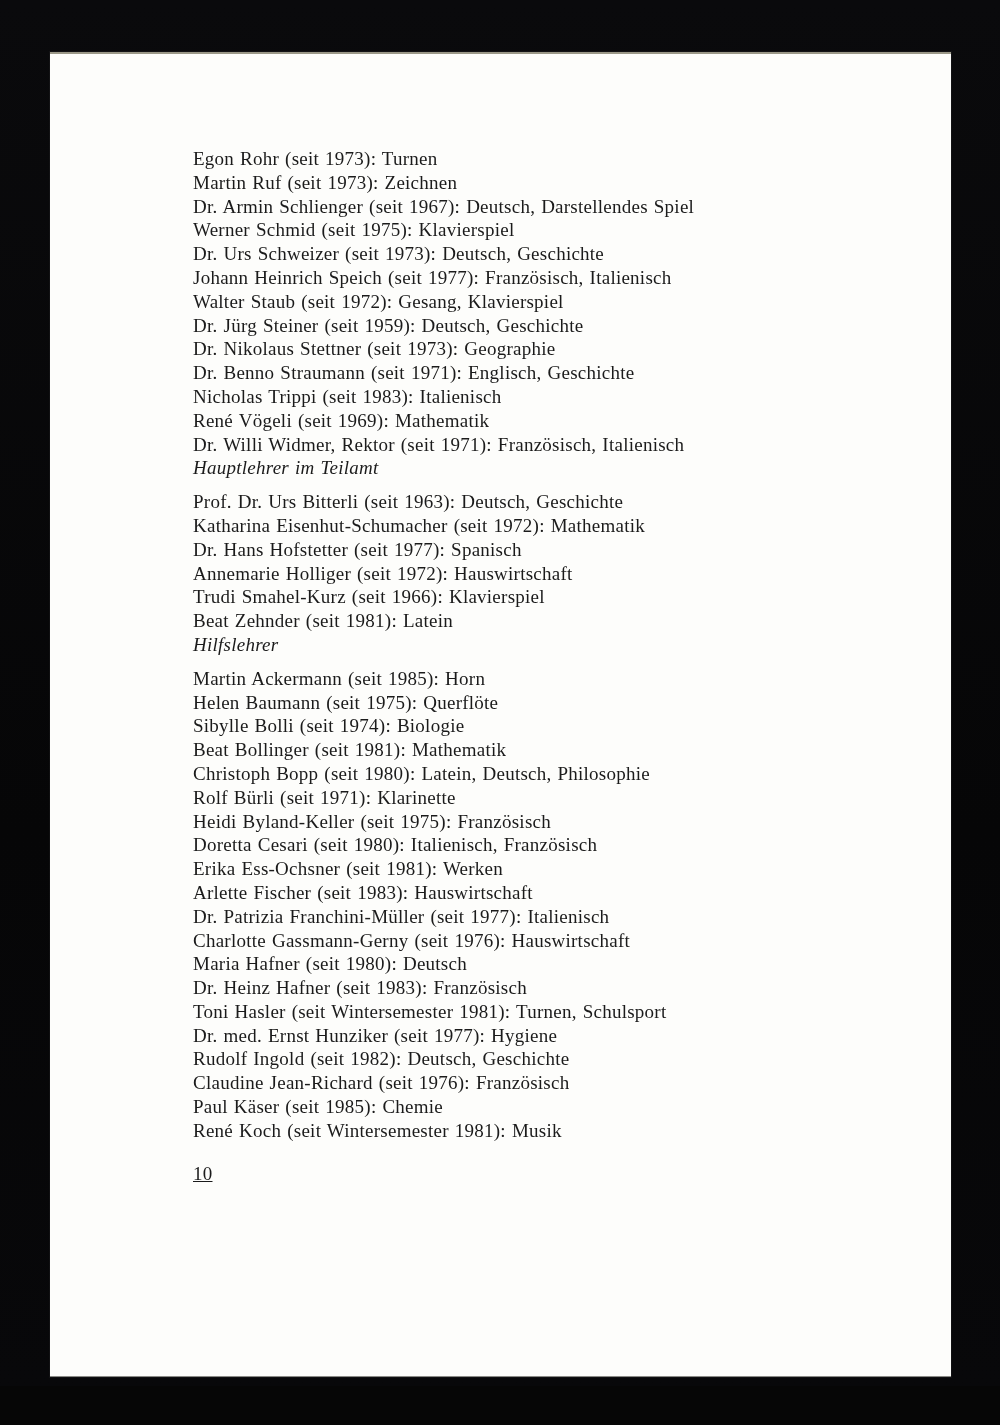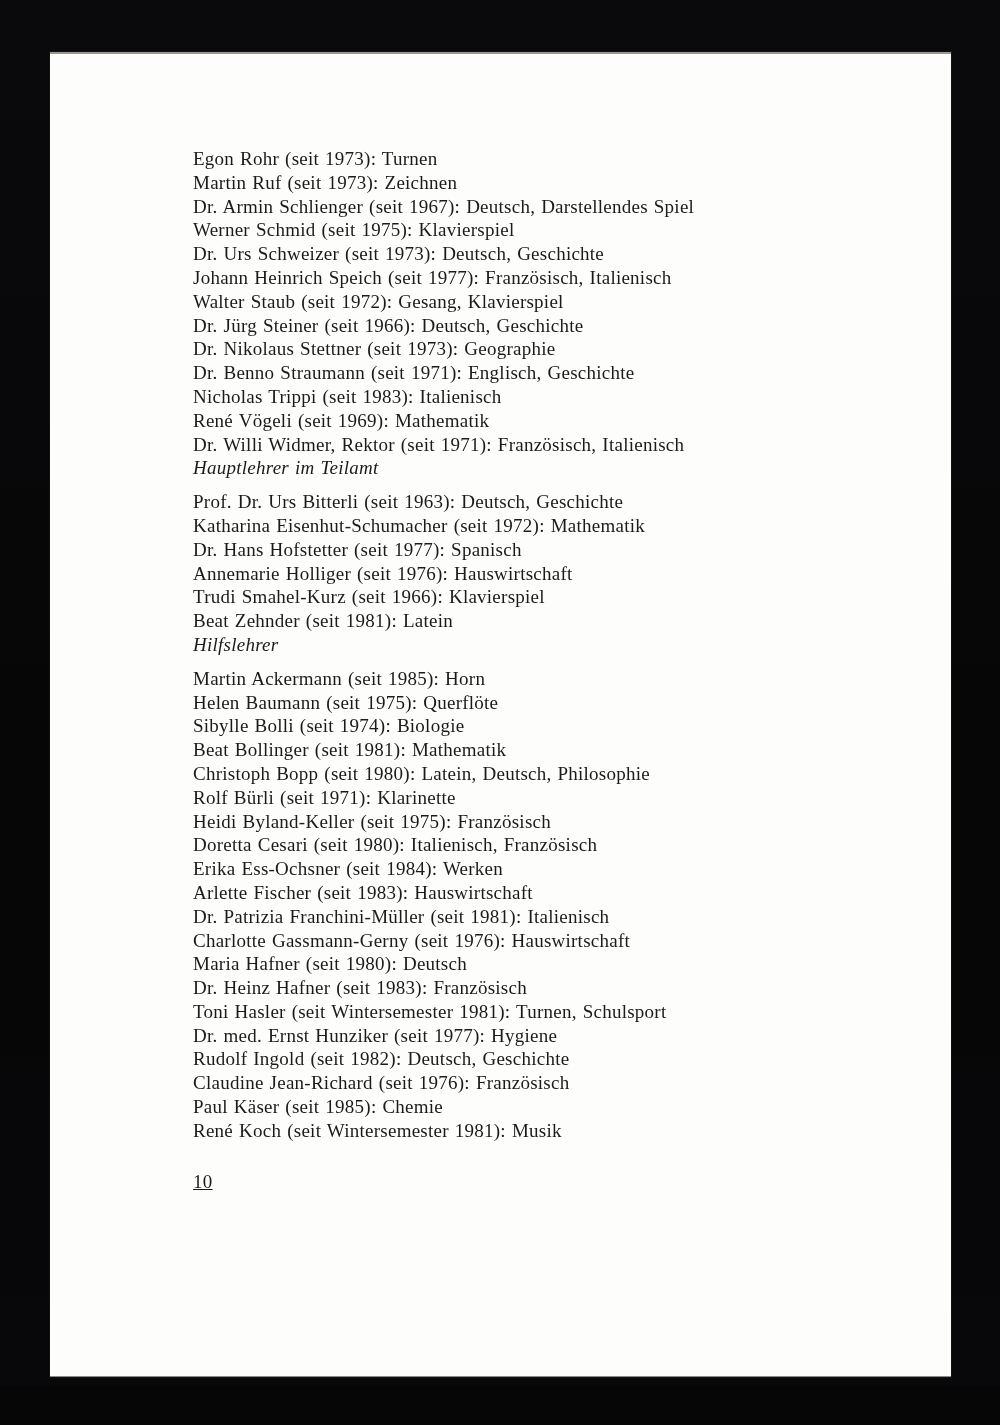--- a/index.html
+++ b/index.html
@@ -41,63 +41,63 @@
   }
   .entry {
     white-space: nowrap;
   }
   .sec-heading {
     font-style: italic;
     margin-bottom: 10px;
     white-space: nowrap;
   }
   .page-num {
-    margin-top: 27px;
+    margin-top: 19px;
     text-decoration: underline;
   }
 </style>
 </head>
 <body>
 
 <div class="stage">
   <div class="paper">
     <div class="content">
       <div id="sections">
           <div class="entry">Egon Rohr (seit 1973): Turnen</div>
           <div class="entry">Martin Ruf (seit 1973): Zeichnen</div>
           <div class="entry">Dr. Armin Schlienger (seit 1967): Deutsch, Darstellendes Spiel</div>
           <div class="entry">Werner Schmid (seit 1975): Klavierspiel</div>
           <div class="entry">Dr. Urs Schweizer (seit 1973): Deutsch, Geschichte</div>
           <div class="entry">Johann Heinrich Speich (seit 1977): Französisch, Italienisch</div>
           <div class="entry">Walter Staub (seit 1972): Gesang, Klavierspiel</div>
-          <div class="entry">Dr. Jürg Steiner (seit 1966): Deutsch, Geschichte</div>
+          <div class="entry">Dr. Jürg Steiner (seit 1959): Deutsch, Geschichte</div>
           <div class="entry">Dr. Nikolaus Stettner (seit 1973): Geographie</div>
           <div class="entry">Dr. Benno Straumann (seit 1971): Englisch, Geschichte</div>
           <div class="entry">Nicholas Trippi (seit 1983): Italienisch</div>
           <div class="entry">René Vögeli (seit 1969): Mathematik</div>
           <div class="entry">Dr. Willi Widmer, Rektor (seit 1971): Französisch, Italienisch</div>
           <div class="sec-heading">Hauptlehrer im Teilamt</div>
           <div class="entry">Prof. Dr. Urs Bitterli (seit 1963): Deutsch, Geschichte</div>
           <div class="entry">Katharina Eisenhut-Schumacher (seit 1972): Mathematik</div>
           <div class="entry">Dr. Hans Hofstetter (seit 1977): Spanisch</div>
-          <div class="entry">Annemarie Holliger (seit 1976): Hauswirtschaft</div>
+          <div class="entry">Annemarie Holliger (seit 1972): Hauswirtschaft</div>
           <div class="entry">Trudi Smahel-Kurz (seit 1966): Klavierspiel</div>
           <div class="entry">Beat Zehnder (seit 1981): Latein</div>
           <div class="sec-heading">Hilfslehrer</div>
           <div class="entry">Martin Ackermann (seit 1985): Horn</div>
           <div class="entry">Helen Baumann (seit 1975): Querflöte</div>
           <div class="entry">Sibylle Bolli (seit 1974): Biologie</div>
           <div class="entry">Beat Bollinger (seit 1981): Mathematik</div>
           <div class="entry">Christoph Bopp (seit 1980): Latein, Deutsch, Philosophie</div>
           <div class="entry">Rolf Bürli (seit 1971): Klarinette</div>
           <div class="entry">Heidi Byland-Keller (seit 1975): Französisch</div>
           <div class="entry">Doretta Cesari (seit 1980): Italienisch, Französisch</div>
-          <div class="entry">Erika Ess-Ochsner (seit 1984): Werken</div>
+          <div class="entry">Erika Ess-Ochsner (seit 1981): Werken</div>
           <div class="entry">Arlette Fischer (seit 1983): Hauswirtschaft</div>
-          <div class="entry">Dr. Patrizia Franchini-Müller (seit 1981): Italienisch</div>
+          <div class="entry">Dr. Patrizia Franchini-Müller (seit 1977): Italienisch</div>
           <div class="entry">Charlotte Gassmann-Gerny (seit 1976): Hauswirtschaft</div>
           <div class="entry">Maria Hafner (seit 1980): Deutsch</div>
           <div class="entry">Dr. Heinz Hafner (seit 1983): Französisch</div>
           <div class="entry">Toni Hasler (seit Wintersemester 1981): Turnen, Schulsport</div>
           <div class="entry">Dr. med. Ernst Hunziker (seit 1977): Hygiene</div>
           <div class="entry">Rudolf Ingold (seit 1982): Deutsch, Geschichte</div>
           <div class="entry">Claudine Jean-Richard (seit 1976): Französisch</div>
           <div class="entry">Paul Käser (seit 1985): Chemie</div>
           <div class="entry">René Koch (seit Wintersemester 1981): Musik</div>
         </div>

